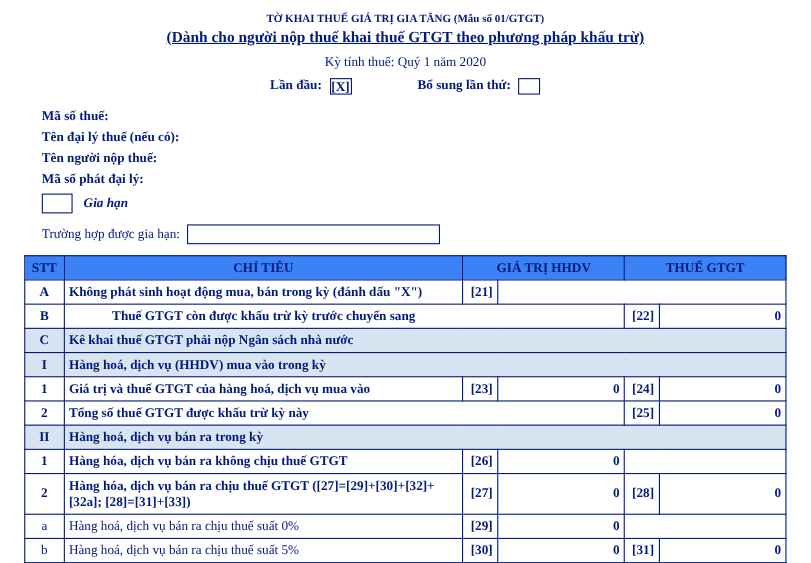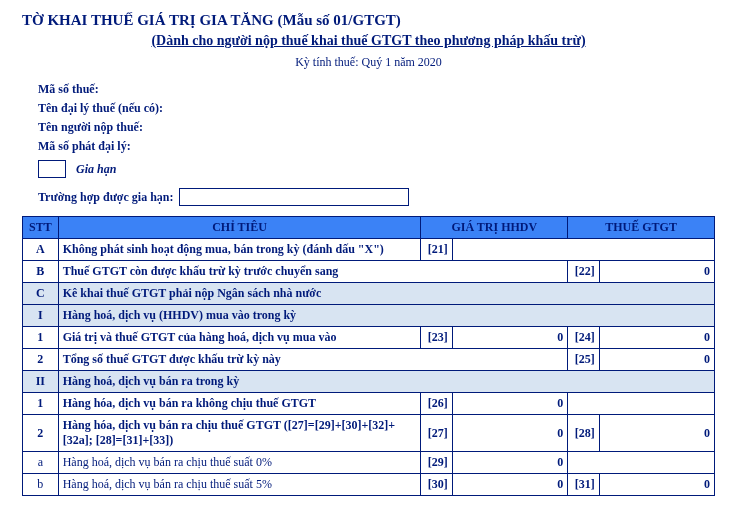--- a/index.html
+++ b/index.html
@@ -9,22 +9,23 @@
     font-family: "Times New Roman", serif;
     font-size: 12px;
     background: #fff;
     color: #001a7a;
   }
   .page {
     width: 737px;
     padding: 8px 22px 0 22px;
   }
   .title {
-    font-weight: bold;
-    font-size: 15px;
+    text-align: center;
+    font-weight: bold;
+    font-size: 10px;
     margin-top: 4px;
   }
   .subtitle {
     text-align: center;
     font-weight: bold;
     font-size: 14px;
     margin-top: 4px;
     text-decoration: underline;
   }
   .period {
@@ -69,21 +70,21 @@
     width: 28px;
     height: 18px;
     border: 1px solid #001a7a;
     margin-right: 10px;
     background: #fff;
   }
   .ext-case {
     display: flex;
     align-items: center;
     margin-top: 10px;
-    font-weight: bold;
+    font-weight: normal;
   }
   .ext-input {
     flex: 0 0 auto;
     width: 230px;
     height: 18px;
     border: 1px solid #001a7a;
     margin-left: 6px;
   }
   table.grid {
     border-collapse: collapse;
@@ -116,20 +117,30 @@
 </style>
 </head>
 <body>
 
 <div class="page">
 
   <div class="title">TỜ KHAI THUẾ GIÁ TRỊ GIA TĂNG (Mẫu số 01/GTGT)</div>
   <div class="subtitle">(Dành cho người nộp thuế khai thuế GTGT theo phương pháp khấu trừ)</div>
   <div class="period">Kỳ tính thuế: Quý 1 năm 2020</div>
 
+  <div class="flags">
+    <div>
+      <span>Lần đầu:</span>
+      <span class="chkbox">[X]</span>
+    </div>
+    <div>
+      <span>Bổ sung lần thứ:</span>
+      <span class="chkbox"></span>
+    </div>
+  </div>
 
   <div class="info">
     <div class="info-row">Mã số thuế:</div>
     <div class="info-row">Tên đại lý thuế (nếu có):</div>
     <div class="info-row">Tên người nộp thuế:</div>
     <div class="info-row">Mã số phát đại lý:</div>
     <div class="ext-row">
       <div class="ext-box"></div>
       <span style="font-weight:bold">Gia hạn</span>
     </div>
@@ -158,21 +169,21 @@
     </thead>
     <tbody id="tbody">
         <tr>
           <td class="stt">A</td>
           <td class="chi">Không phát sinh hoạt động mua, bán trong kỳ (đánh dấu "X")</td>
           <td class="code">[21]</td>
           <td colspan="3"></td>
         </tr>
         <tr>
           <td class="stt">B</td>
-          <td class="chi" style="border-right: none;">Thuế GTGT còn được khấu trừ kỳ trước chuyển sang</td>
+          <td class="chi" style="border-right: none; text-align: center;">Thuế GTGT còn được khấu trừ kỳ trước chuyển sang</td>
           <td colspan="2" style="border-left: none;"></td>
           <td class="code">[22]</td>
           <td class="val">0</td>
         </tr>
         <tr>
           <td class="stt section">C</td>
           <td class="chi section" colspan="5">Kê khai thuế GTGT phải nộp Ngân sách nhà nước</td>
         </tr>
         <tr>
           <td class="stt section">I</td>

